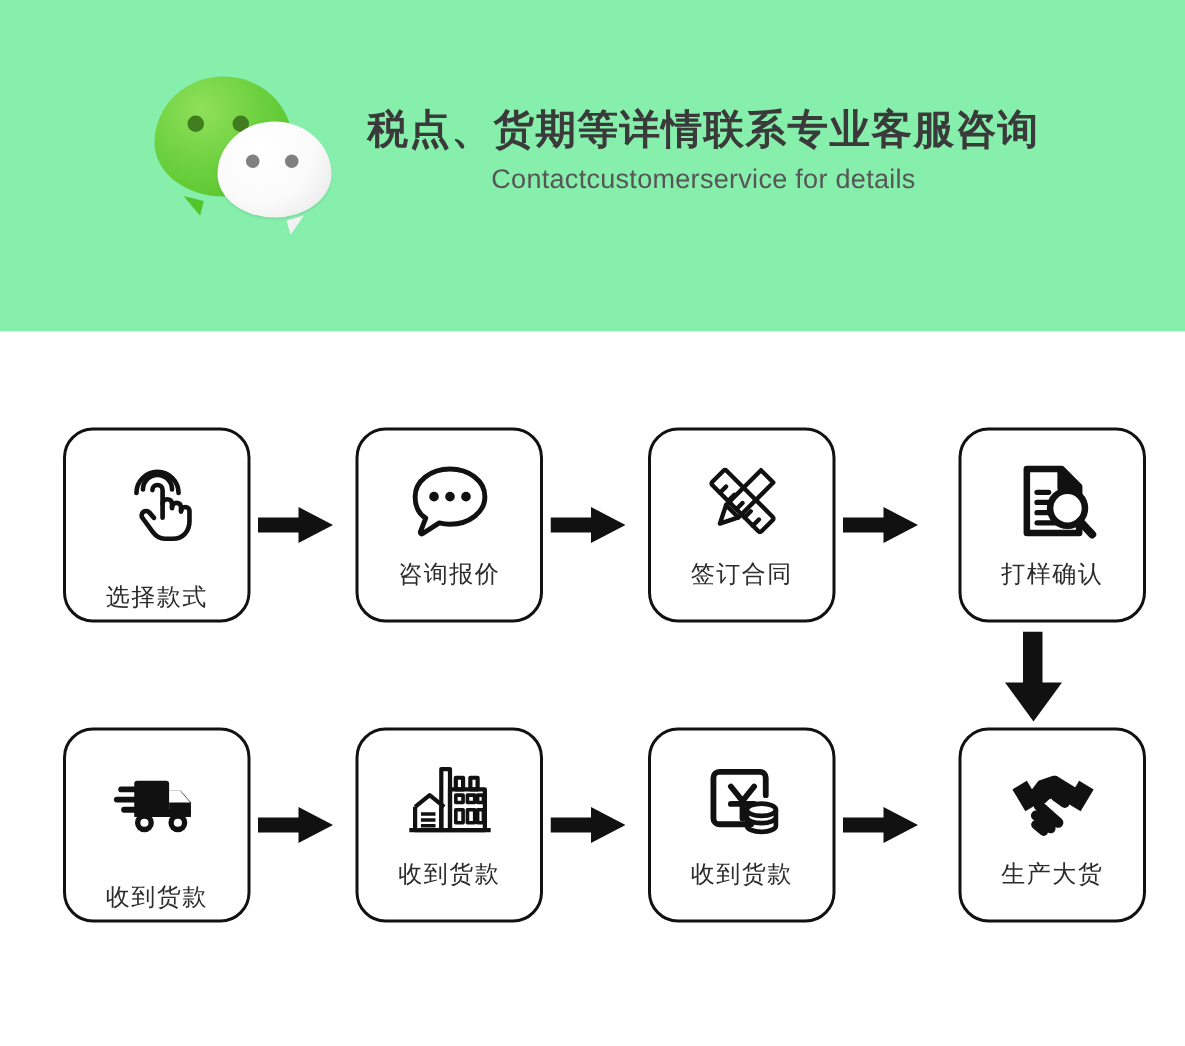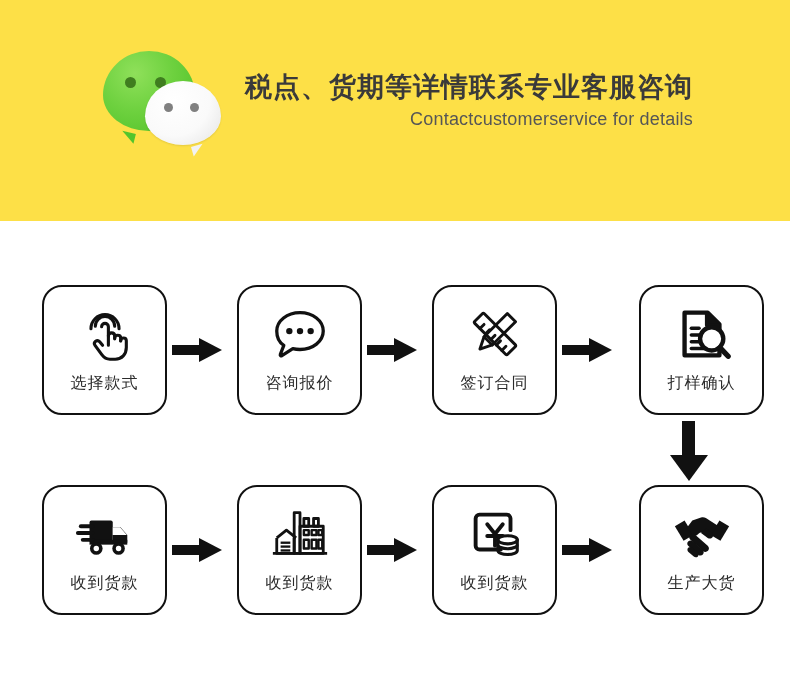--- a/index.html
+++ b/index.html
@@ -12,21 +12,21 @@
     background: #ffffff;
     font-family: "Liberation Sans", "DejaVu Sans", sans-serif;
     overflow: hidden;
   }
 
   
   .header-banner {
     position: relative;
     width: 790px;
     height: 221px;
-    background: #fde047;
+    background: #86efac;
     box-sizing: border-box;
   }
   .header-inner {
     position: absolute;
     left: 0;
     top: 0;
     width: 790px;
     height: 200px;
     display: flex;
     align-items: center;
@@ -117,21 +117,20 @@
     line-height: 1.25;
     white-space: nowrap;
   }
   .header-title-en {
     font-family: "Liberation Sans", "DejaVu Sans", sans-serif;
     font-size: 18px;
     color: #565656;
     margin-top: 5px;
     letter-spacing: 0.2px;
     white-space: nowrap;
-    text-align: right;
   }
 
   
   .flow-area {
     position: relative;
     width: 790px;
     height: 476px;
     background: #ffffff;
   }
   .flow-row {
@@ -150,21 +149,21 @@
     height: 130px;
     border: 2px solid #111111;
     border-radius: 20px;
     background: #ffffff;
     box-sizing: border-box;
     display: flex;
     flex-direction: column;
     align-items: center;
     justify-content: flex-start;
   }
-  .flow-box.pos-0 { left: 42px; }
+  .flow-box.pos-0 { left: 42px; gap: 15px; }
   .flow-box.pos-1 { left: 237px; }
   .flow-box.pos-2 { left: 432px; }
   .flow-box.pos-3 { left: 627px; margin-left: 12px; }
 
   .flow-icon {
     width: 66px;
     height: 66px;
     margin-top: 14px;
     display: flex;
     align-items: center;

